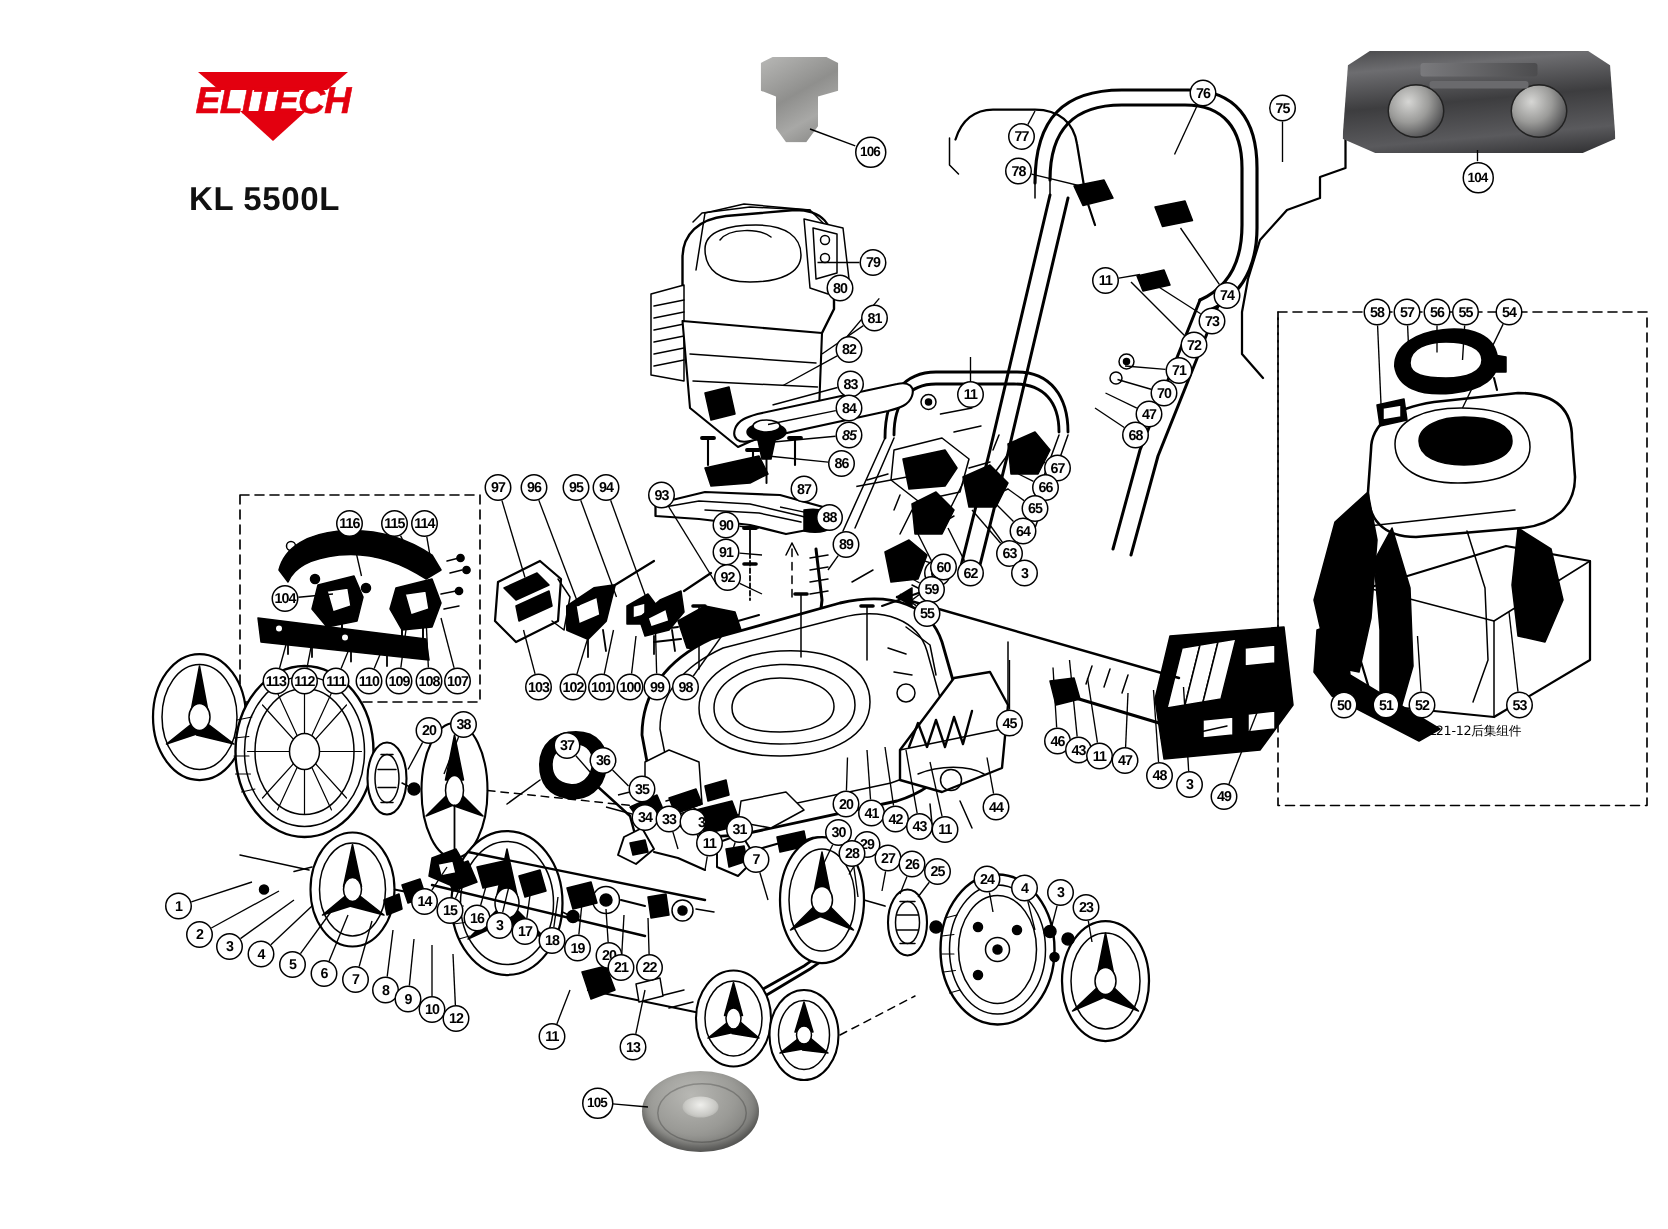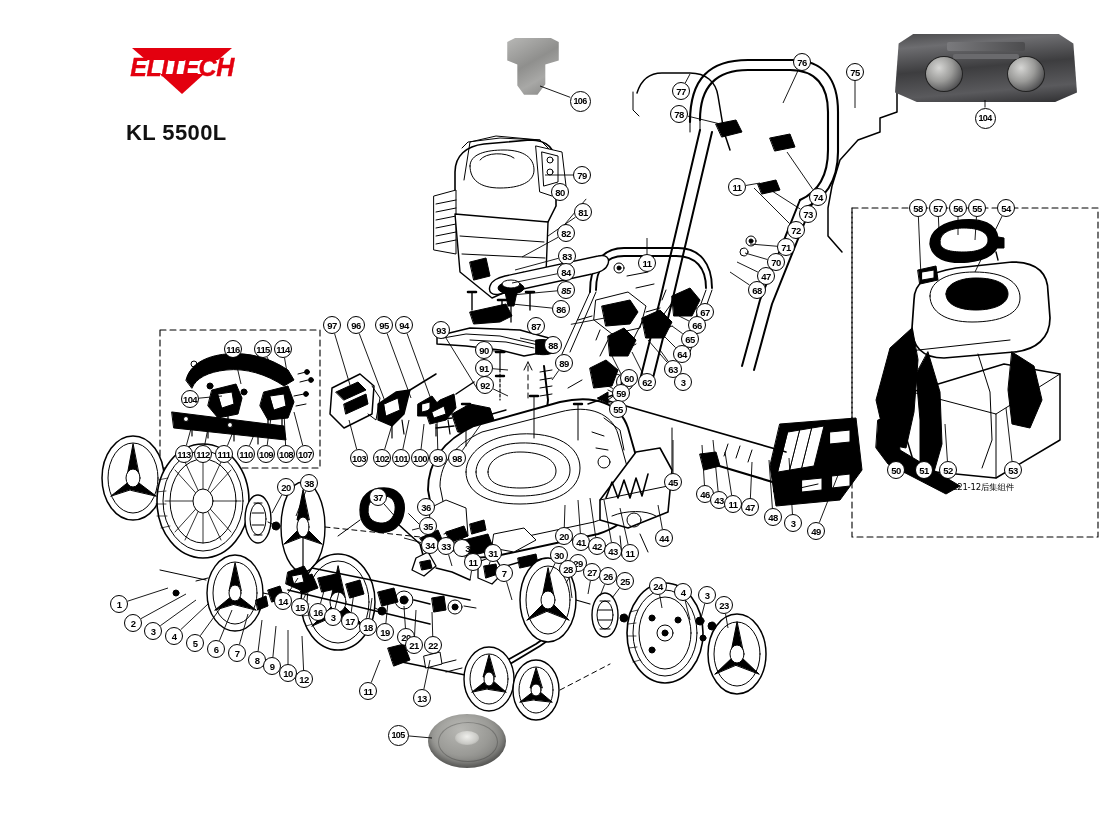--- a/index.html
+++ b/index.html
@@ -714,21 +714,21 @@
       <div class="cal s" style="left: 816px; top: 531px;">49</div>
       <div class="cal s" style="left: 564px; top: 536px;">20</div>
       <div class="cal s" style="left: 581px; top: 542px;">41</div>
       <div class="cal s" style="left: 597px; top: 546px;">42</div>
       <div class="cal s" style="left: 613px; top: 551px;">43</div>
       <div class="cal s" style="left: 630px; top: 553px;">11</div>
       <div class="cal s" style="left: 664px; top: 538px;">44</div>
       <div class="cal s" style="left: 286px; top: 487px;">20</div>
       <div class="cal s" style="left: 309px; top: 483px;">38</div>
       <div class="cal s" style="left: 378px; top: 497px;">37</div>
-      <div class="cal s" style="left: 426px; top: 507px; text-align: center;">36</div>
+      <div class="cal s" style="left: 402px; top: 507px; text-align: center;">36</div>
       <div class="cal s" style="left: 428px; top: 526px; text-align: right;">35</div>
       <div class="cal s" style="left: 430px; top: 545px;">34</div>
       <div class="cal s" style="left: 446px; top: 546px;">33</div>
       <div class="cal s" style="left: 462px; top: 548px; padding-left: 16px;">32</div>
       <div class="cal s" style="left: 493px; top: 553px;">31</div>
       <div class="cal s" style="left: 473px; top: 562px;">11</div>
       <div class="cal s" style="left: 559px; top: 555px;">30</div>
       <div class="cal s" style="left: 578px; top: 563px;">29</div>
       <div class="cal s" style="left: 568px; top: 569px;">28</div>
       <div class="cal s" style="left: 592px; top: 572px;">27</div>

